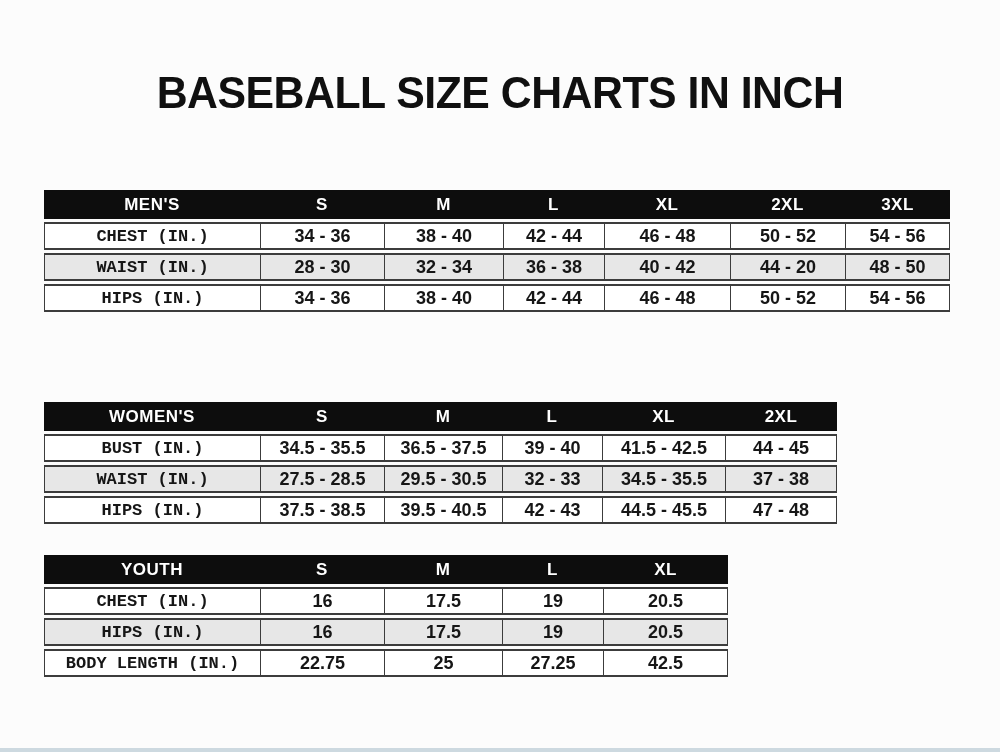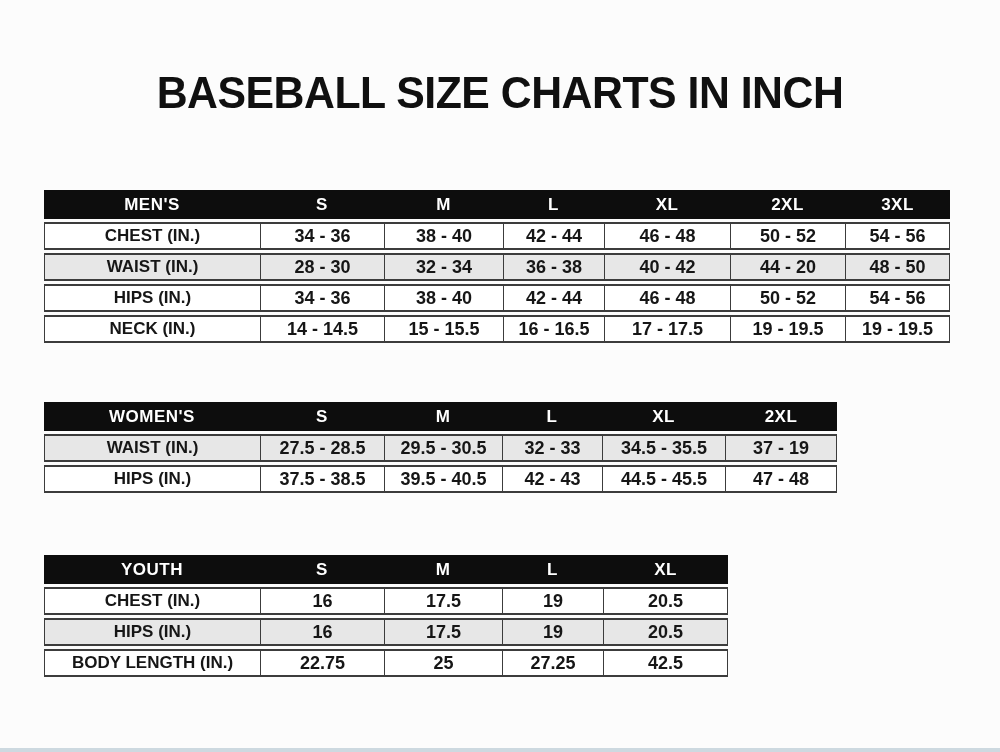--- a/index.html
+++ b/index.html
@@ -52,21 +52,21 @@
     border: none;
     height: 29px;
   }
   .size-table tbody th, .size-table tbody td {
     background: #ffffff;
     color: var(--text, #161616);
     border: solid var(--border, #3c3c3c);
     border-width: 2px 0 2px 1px;
     font-size: 18px;
   }
-  .size-table tbody th { font-size: 17px; }
+  .size-table tbody th { font-size: 17px; font-family: Liberation Mono, monospace; }
   .size-table tbody th:last-child, .size-table tbody td:last-child {
     border-right-width: 1px;
   }
   .size-table tbody tr.alt th, .size-table tbody tr.alt td {
     background: var(--row-alt-bg, #e7e7e7);
   }
   .bottom-strip {
     position: absolute;
     left: 0; bottom: 0;
     width: 1000px; height: 4px;
@@ -120,29 +120,20 @@
           <td>48 - 50</td>
         </tr>
         <tr>
           <th>HIPS (IN.)</th>
           <td>34 - 36</td>
           <td>38 - 40</td>
           <td>42 - 44</td>
           <td>46 - 48</td>
           <td>50 - 52</td>
           <td>54 - 56</td>
-        </tr>
-        <tr>
-          <th>NECK (IN.)</th>
-          <td>14 - 14.5</td>
-          <td>15 - 15.5</td>
-          <td>16 - 16.5</td>
-          <td>17 - 17.5</td>
-          <td>19 - 19.5</td>
-          <td>19 - 19.5</td>
         </tr>
       </tbody>
     </table>
   </div>
 <div id="host-womens" class="table-host">
     <table class="size-table" style="width: 793px;">
       <colgroup>
         <col style="width: 216px;">
         <col style="width: 124px;">
         <col style="width: 118px;">
@@ -154,27 +145,35 @@
         <tr>
           <th>WOMEN'S</th>
           <th>S</th>
           <th>M</th>
           <th>L</th>
           <th>XL</th>
           <th>2XL</th>
         </tr>
       </thead>
       <tbody>
+        <tr>
+          <th>BUST (IN.)</th>
+          <td>34.5 - 35.5</td>
+          <td>36.5 - 37.5</td>
+          <td>39 - 40</td>
+          <td>41.5 - 42.5</td>
+          <td>44 - 45</td>
+        </tr>
         <tr class="alt">
           <th>WAIST (IN.)</th>
           <td>27.5 - 28.5</td>
           <td>29.5 - 30.5</td>
           <td>32 - 33</td>
           <td>34.5 - 35.5</td>
-          <td>37 - 19</td>
+          <td>37 - 38</td>
         </tr>
         <tr>
           <th>HIPS (IN.)</th>
           <td>37.5 - 38.5</td>
           <td>39.5 - 40.5</td>
           <td>42 - 43</td>
           <td>44.5 - 45.5</td>
           <td>47 - 48</td>
         </tr>
       </tbody>

